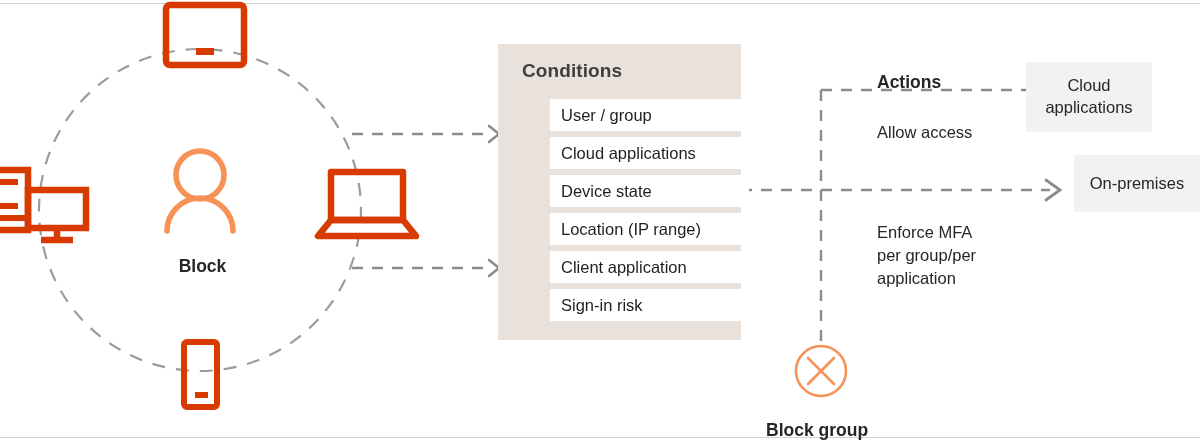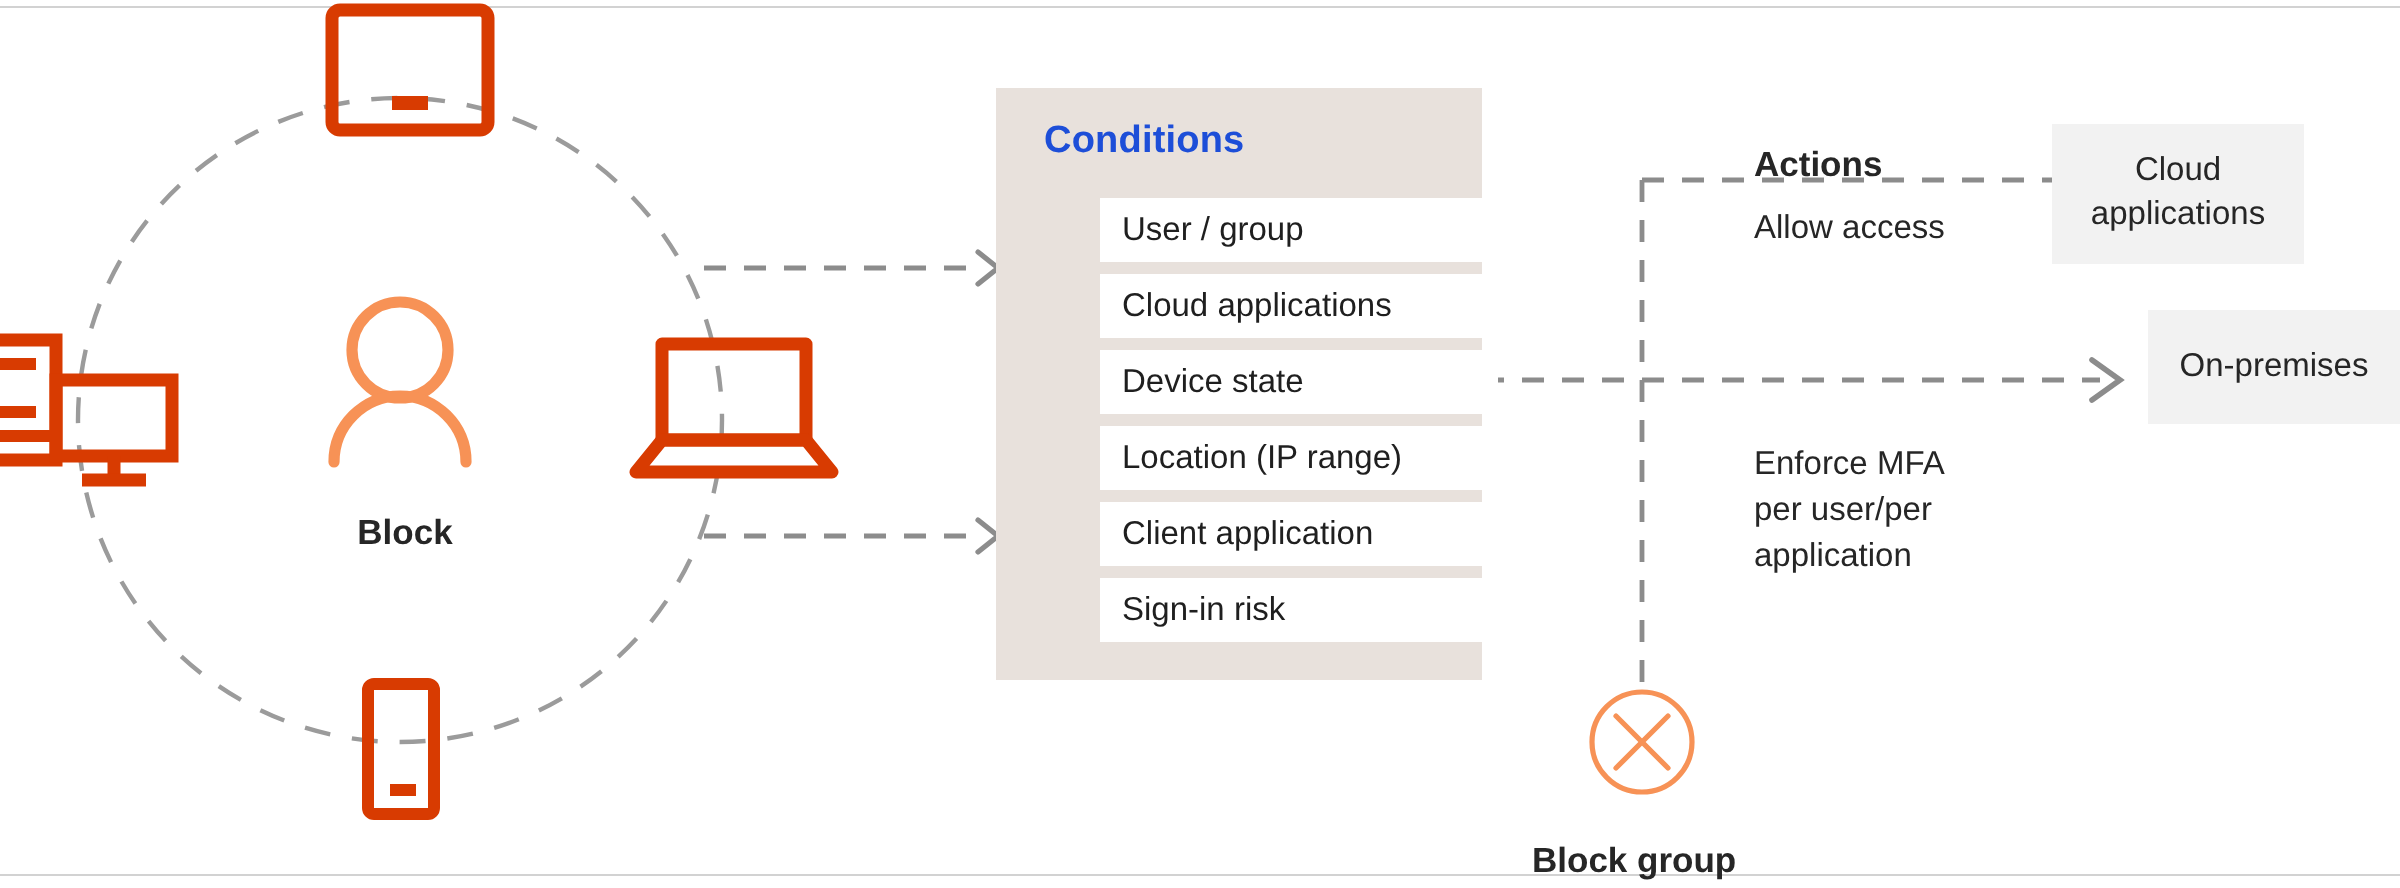--- a/index.html
+++ b/index.html
@@ -40,21 +40,21 @@
     width: 243px;
     height: 296px;
     background: #E8E1DC;
   }
   .conditions-title {
     position: absolute;
     left: 24px;
     top: 16px;
     font-size: 19px;
     font-weight: bold;
-    color: #1d4ed8;
+    color: #404040;
     letter-spacing: .1px;
   }
   .cond-list {
     position: absolute;
     left: 28px;
     top: 55px;
     width: 199px;
     padding-left: 24px;
   }
   .cond-row {
@@ -106,21 +106,21 @@
     margin-top: 16px;
   }
   .lbl-actions {
     left: 877px;
     top: 54px;
     font-size: 17.5px;
     font-weight: bold;
   }
   .lbl-allow {
     left: 877px;
-    top: 87px;
+    top: 105px;
     text-align: center;
   }
   .lbl-mfa {
     left: 877px;
     top: 205px;
   }
   .lbl-block {
     left: 766px;
     top: 402px;
     font-size: 17.5px;
@@ -221,21 +221,21 @@
       <div class="cond-row">Device state</div>
       <div class="cond-row">Location (IP range)</div>
       <div class="cond-row">Client application</div>
       <div class="cond-row">Sign-in risk</div>
     </div>
   </div>
 
   <div class="lbl lbl-actions">Actions</div>
   <div class="lbl lbl-allow">Allow access</div>
   <div class="lbl lbl-mfa">Enforce MFA
-per user/per
+per group/per
 application</div>
   <div class="lbl lbl-block">Block group</div>
 
   <div class="target-box target-cloud">Cloud
 applications</div>
   <div class="target-box target-onprem">On-premises</div>
 
 </div>
 
 </body></html>

